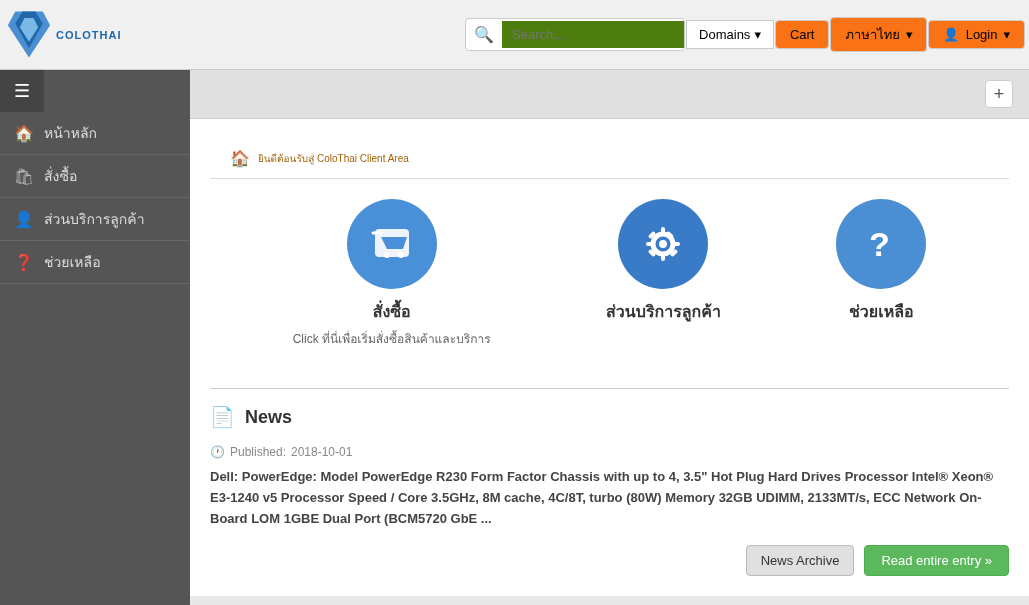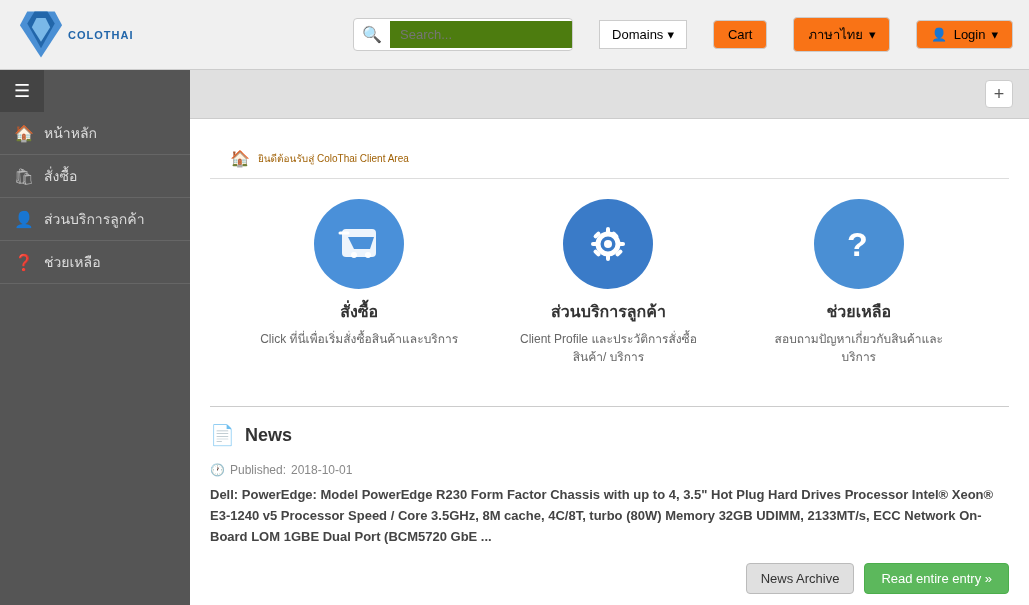--- a/index.html
+++ b/index.html
@@ -4,22 +4,22 @@
   <style>
     * { box-sizing: border-box; margin: 0; padding: 0; }
     body { font-family: Arial, sans-serif; background: #c8d0d8; min-height: 605px; }
 
     
     .top-nav {
       background: #f0f0f0;
       border-bottom: 1px solid #ccc;
       display: flex;
       align-items: center;
-      padding: 8px 16px;
-      gap: 26px;
+      padding: 8px 4px;
+      gap: 1px;
       height: 70px;
     }
     .logo-area {
       display: flex;
       align-items: center;
       margin-right: auto;
     }
     .logo-icon {
       width: 50px;
       height: 55px;
@@ -386,31 +386,29 @@
               <rect x="23" y="34" width="4" height="8" rx="2" fill="white"></rect>
               <rect x="8" y="23" width="8" height="4" rx="2" fill="white"></rect>
               <rect x="34" y="23" width="8" height="4" rx="2" fill="white"></rect>
               <rect x="12" y="12" width="4" height="8" rx="2" fill="white" transform="rotate(45 14 16)"></rect>
               <rect x="34" y="30" width="4" height="8" rx="2" fill="white" transform="rotate(45 36 34)"></rect>
               <rect x="30" y="12" width="4" height="8" rx="2" fill="white" transform="rotate(-45 32 16)"></rect>
               <rect x="12" y="30" width="4" height="8" rx="2" fill="white" transform="rotate(-45 14 34)"></rect>
             </svg>
           </div>
           <div class="icon-label">ส่วนบริการลูกค้า</div>
-          <div class="icon-desc">Client Profile และประวัติการสั่งซื้อสินค้า/ บริการ</div>
         </div>
 
         <div class="welcome-icon-item">
           <div class="circle-icon blue-q">
             <svg width="50" height="50" viewBox="0 0 50 50">
               <text x="13" y="37" font-size="34" fill="white" font-weight="bold" font-family="Arial">?</text>
             </svg>
           </div>
           <div class="icon-label">ช่วยเหลือ</div>
-          <div class="icon-desc">สอบถามปัญหาเกี่ยวกับสินค้าและบริการ</div>
         </div>
       </div>
 
       <div class="news-section">
         <div class="news-header">
           <span class="news-icon">📄</span>
           <span>News</span>
         </div>
 
         <div class="news-article">

